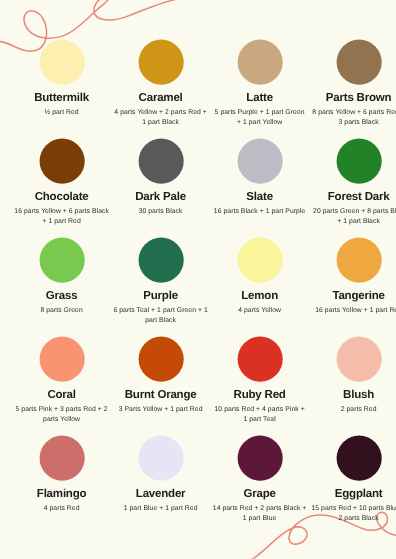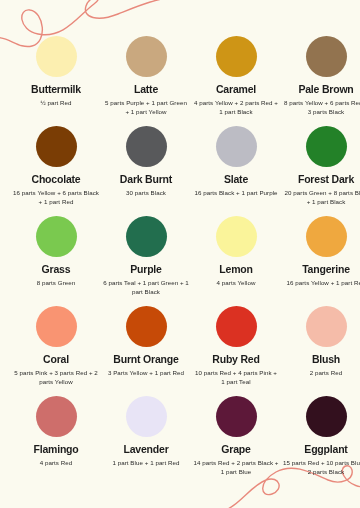--- a/index.html
+++ b/index.html
@@ -94,46 +94,46 @@
 
   <div class="grid">
 
     <div class="cell">
       <div class="swatch" style="background:#FCEFB0"></div>
       <div class="swatch-name">Buttermilk</div>
       <div class="swatch-recipe">½ part Red</div>
     </div>
 
     <div class="cell">
+      <div class="swatch" style="background:#CE9516"></div>
+      <div class="swatch-name">Caramel</div>
+      <div class="swatch-recipe">4 parts Yellow + 2 parts Red + 1 part Black</div>
+    </div>
+
+    <div class="cell">
       <div class="swatch" style="background:#C9A87F"></div>
       <div class="swatch-name">Latte</div>
       <div class="swatch-recipe">5 parts Purple + 1 part Green + 1 part Yellow</div>
     </div>
 
     <div class="cell">
-      <div class="swatch" style="background:#CE9516"></div>
-      <div class="swatch-name">Caramel</div>
-      <div class="swatch-recipe">4 parts Yellow + 2 parts Red + 1 part Black</div>
-    </div>
-
-    <div class="cell">
       <div class="swatch" style="background:#92734F"></div>
-      <div class="swatch-name">Pale Brown</div>
+      <div class="swatch-name">Parts Brown</div>
       <div class="swatch-recipe">8 parts Yellow + 6 parts Red + 3 parts Black</div>
     </div>
 
     <div class="cell">
       <div class="swatch" style="background:#7A3D05"></div>
       <div class="swatch-name">Chocolate</div>
       <div class="swatch-recipe">16 parts Yellow + 6 parts Black + 1 part Red</div>
     </div>
 
     <div class="cell">
       <div class="swatch" style="background:#58595B"></div>
-      <div class="swatch-name">Dark Burnt</div>
+      <div class="swatch-name">Dark Pale</div>
       <div class="swatch-recipe">30 parts Black</div>
     </div>
 
     <div class="cell">
       <div class="swatch" style="background:#BCBCC4"></div>
       <div class="swatch-name">Slate</div>
       <div class="swatch-recipe">16 parts Black + 1 part Purple</div>
     </div>
 
     <div class="cell">

